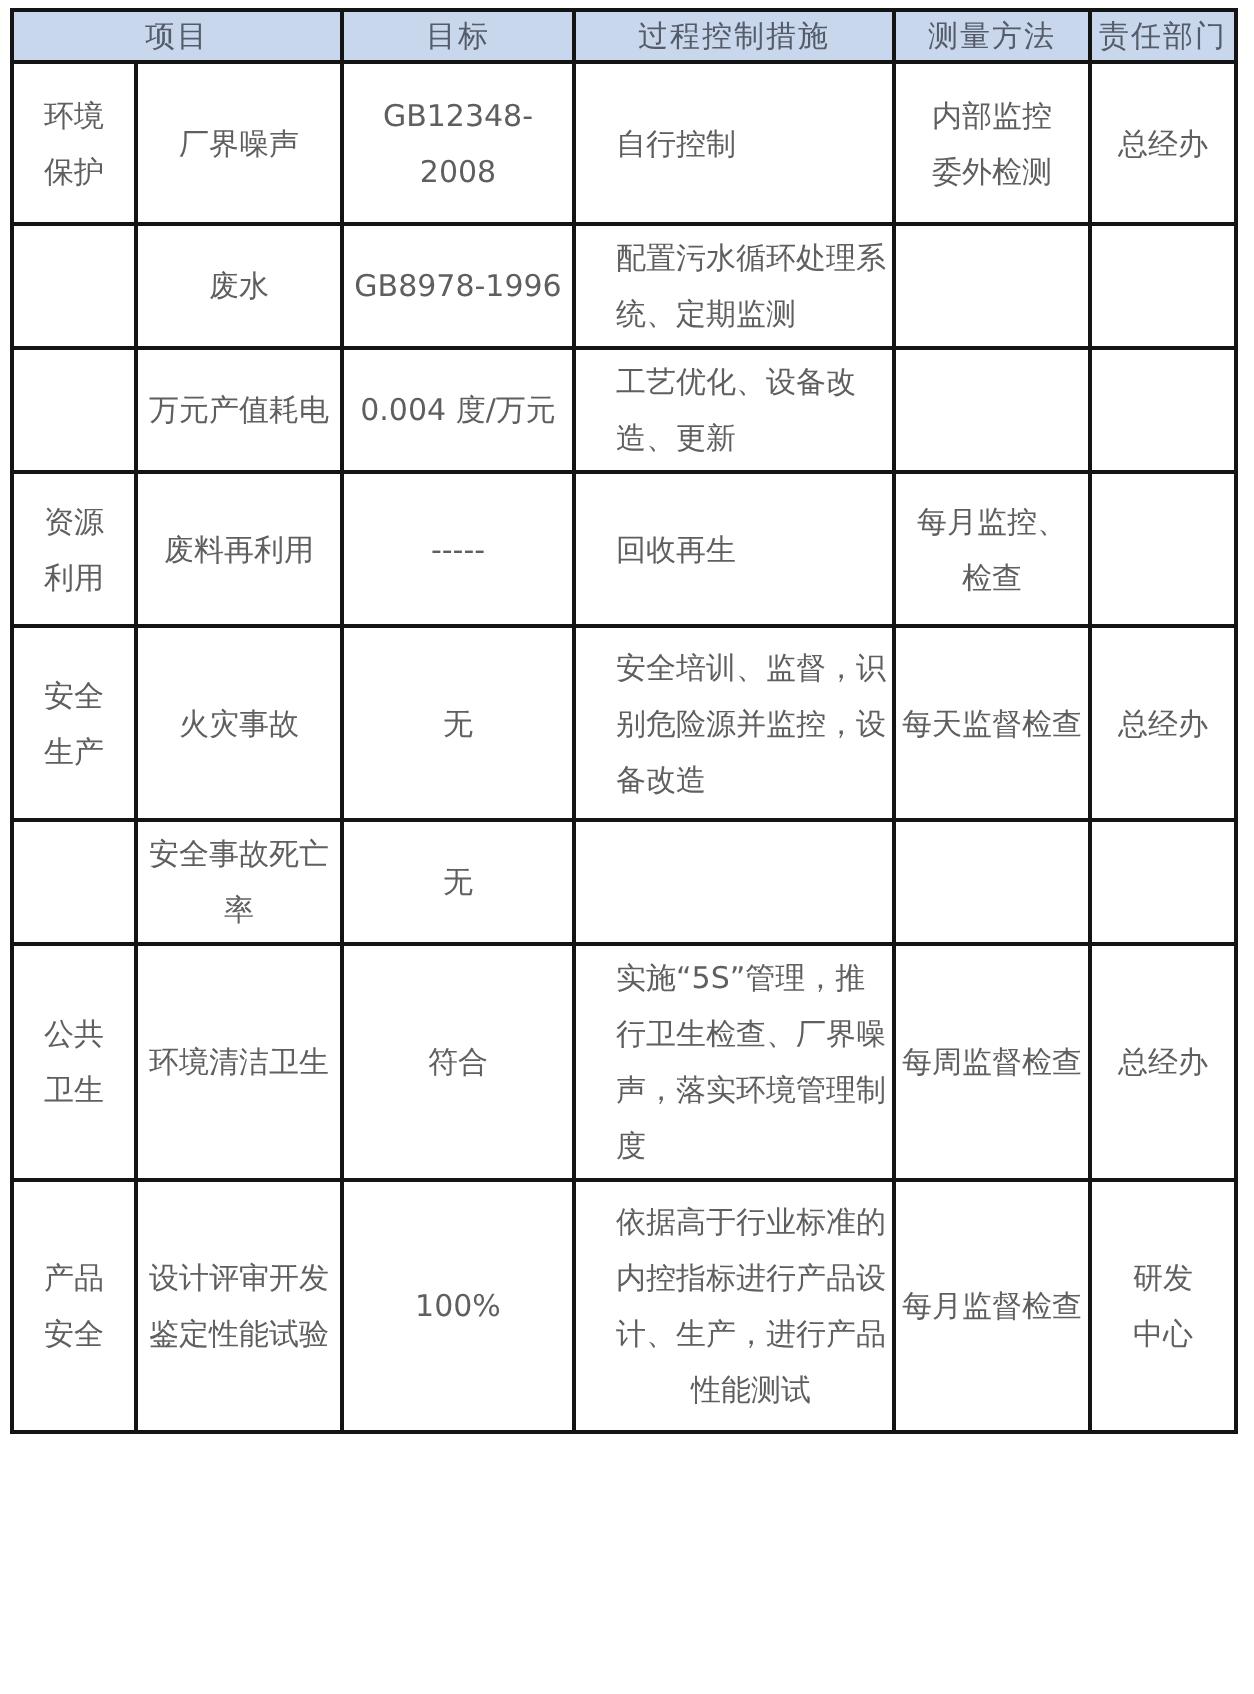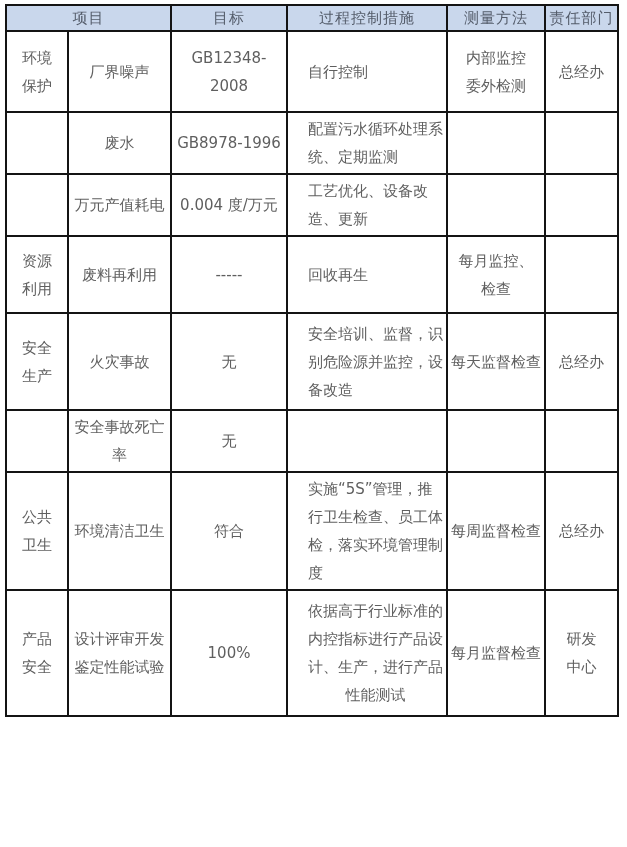--- a/index.html
+++ b/index.html
@@ -121,21 +121,21 @@
         <td class="measures"></td>
         <td></td>
         <td></td>
       </tr>
 
       <tr style="height:105px">
         <td class="para">公共
 卫生</td>
         <td>环境清洁卫生</td>
         <td>符合</td>
-        <td class="measures">实施“5S”管理，推行卫生检查、员工体检，落实环境管理制度</td>
+        <td class="measures">实施“5S”管理，推行卫生检查、厂界噪声，落实环境管理制度</td>
         <td>每周监督检查</td>
         <td>总经办</td>
       </tr>
 
       <tr style="height:126px">
         <td class="para">产品
 安全</td>
         <td>设计评审开发鉴定性能试验</td>
         <td>100%</td>
         <td class="measures center">依据高于行业标准的内控指标进行产品设计、生产，进行产品性能测试</td>

